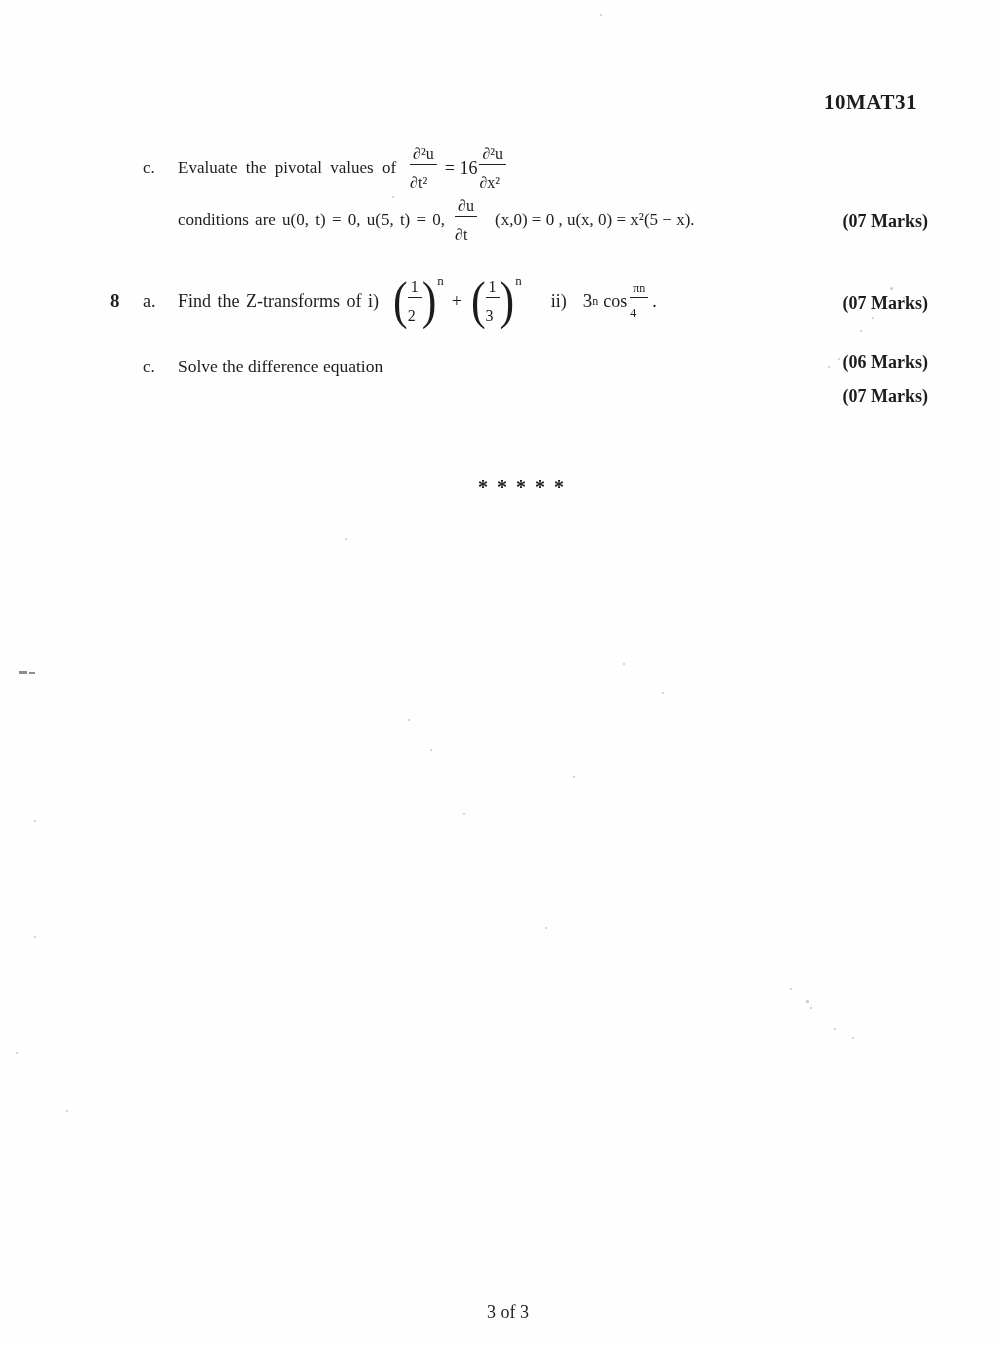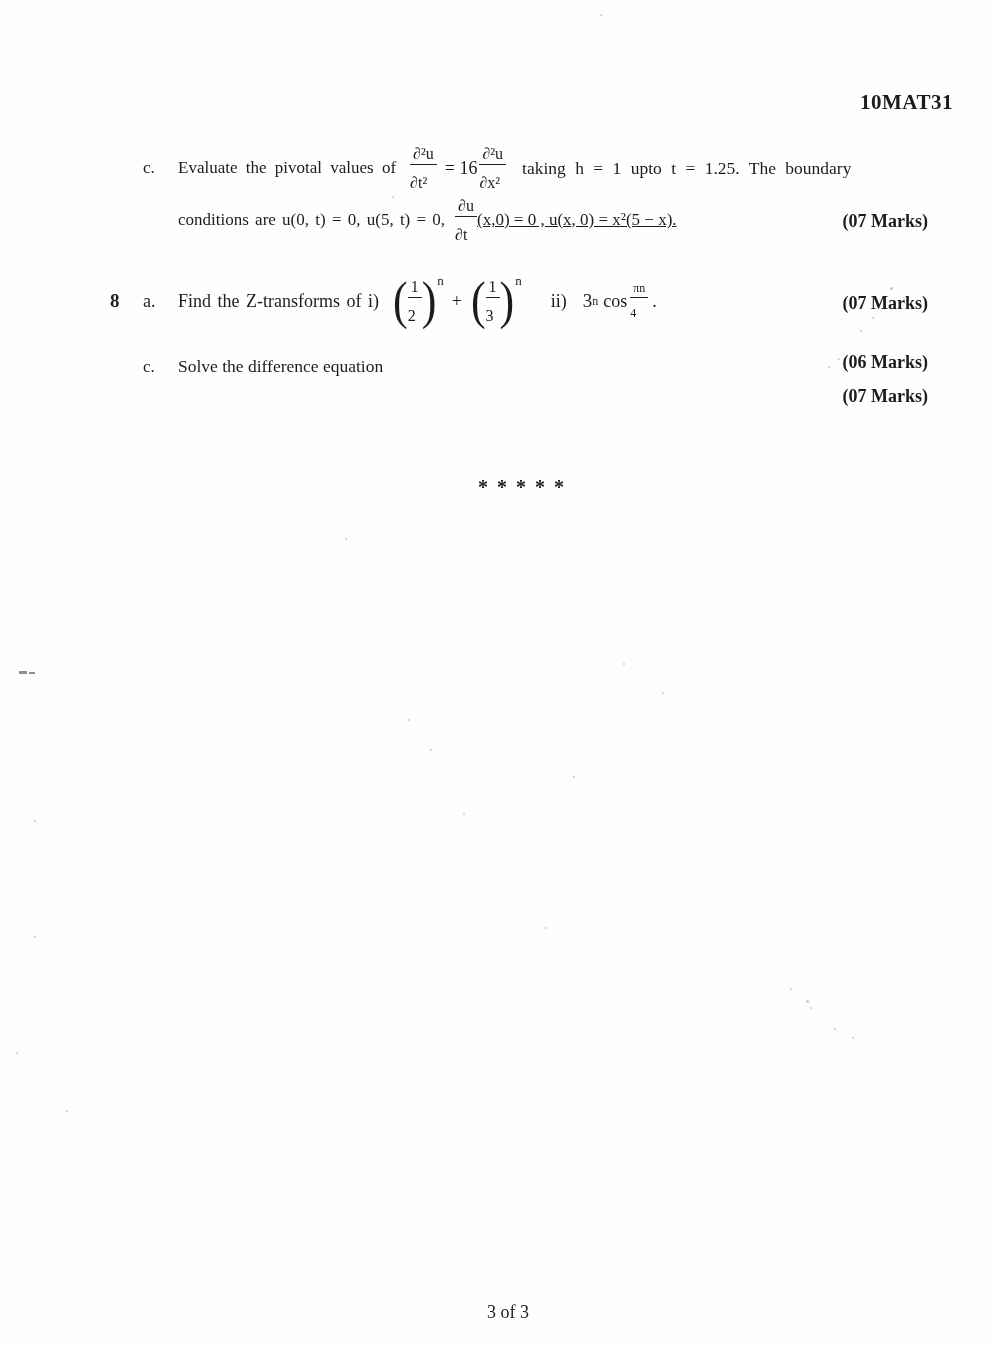--- a/index.html
+++ b/index.html
@@ -5,38 +5,38 @@
   html,body{margin:0;padding:0;}
   body{
     width:997px;height:1346px;background:#ffffff;
     font-family:"Liberation Serif", serif;color:#1c1c1c;
     position:relative;overflow:hidden;
   }
   .page{position:absolute;inset:0;background:#fefefe;}
 
   .course-code{
     position:absolute;top:90px;left:824px;
-    font-size:21px;font-weight:bold;letter-spacing:0.5px;margin-left:36px;
+    font-size:21px;font-weight:bold;letter-spacing:0.5px;
   }
 
   .row{position:absolute;display:flex;align-items:center;white-space:nowrap;}
   .plainrow{position:absolute;white-space:nowrap;}
 
   .qlabel{width:35px;flex:none;font-size:17px;}
   .qnum{width:33px;flex:none;font-size:19px;font-weight:bold;}
   .seg{font-size:17px;}
 
   
   .q7c-l1{top:138px;left:143px;height:60px;}
   .q7c-l1 .before{word-spacing:4px;margin-right:14px;}
   .q7c-l1 .eq16{margin:0 2px 0 8px;font-size:18px;}
   .q7c-l1 .after{word-spacing:5px;margin-left:16px;font-size:17.5px;}
   .q7c-l2{top:192px;left:178px;height:56px;}
   .q7c-l2 .before{margin-right:10px;word-spacing:2px;}
-  .q7c-l2 .after{margin-left:0;text-decoration:underline;}
+  .q7c-l2 .after{margin-left:18px;}
 
   .frac{
     display:inline-flex;flex-direction:column;align-items:flex-start;
     text-align:center;line-height:1.1;font-size:16px;flex:none;
   }
   .frac .num{border-bottom:1.4px solid #222;padding:0 3px 1px;display:block;}
   .frac .den{padding-top:9px;display:block;}
 
   
   .marks{position:absolute;right:69px;font-size:18px;font-weight:bold;}
@@ -88,21 +88,20 @@
     <span class="seg before">Evaluate the pivotal values of</span>
     <span class="frac">
       <span class="num">∂²u</span>
       <span class="den">∂t²</span>
     </span>
     <span class="seg eq16">= 16</span>
     <span class="frac">
       <span class="num">∂²u</span>
       <span class="den">∂x²</span>
     </span>
-    <span class="seg after">taking h = 1 upto t = 1.25. The boundary</span>
   </div>
 
   <div class="row q7c-l2">
     <span class="seg before">conditions are u(0, t) = 0, u(5, t) = 0,</span>
     <span class="frac">
       <span class="num">∂u</span>
       <span class="den">∂t</span>
     </span>
     <span class="seg after">(x,0) = 0 , u(x, 0) = x²(5 − x).</span>
   </div>

